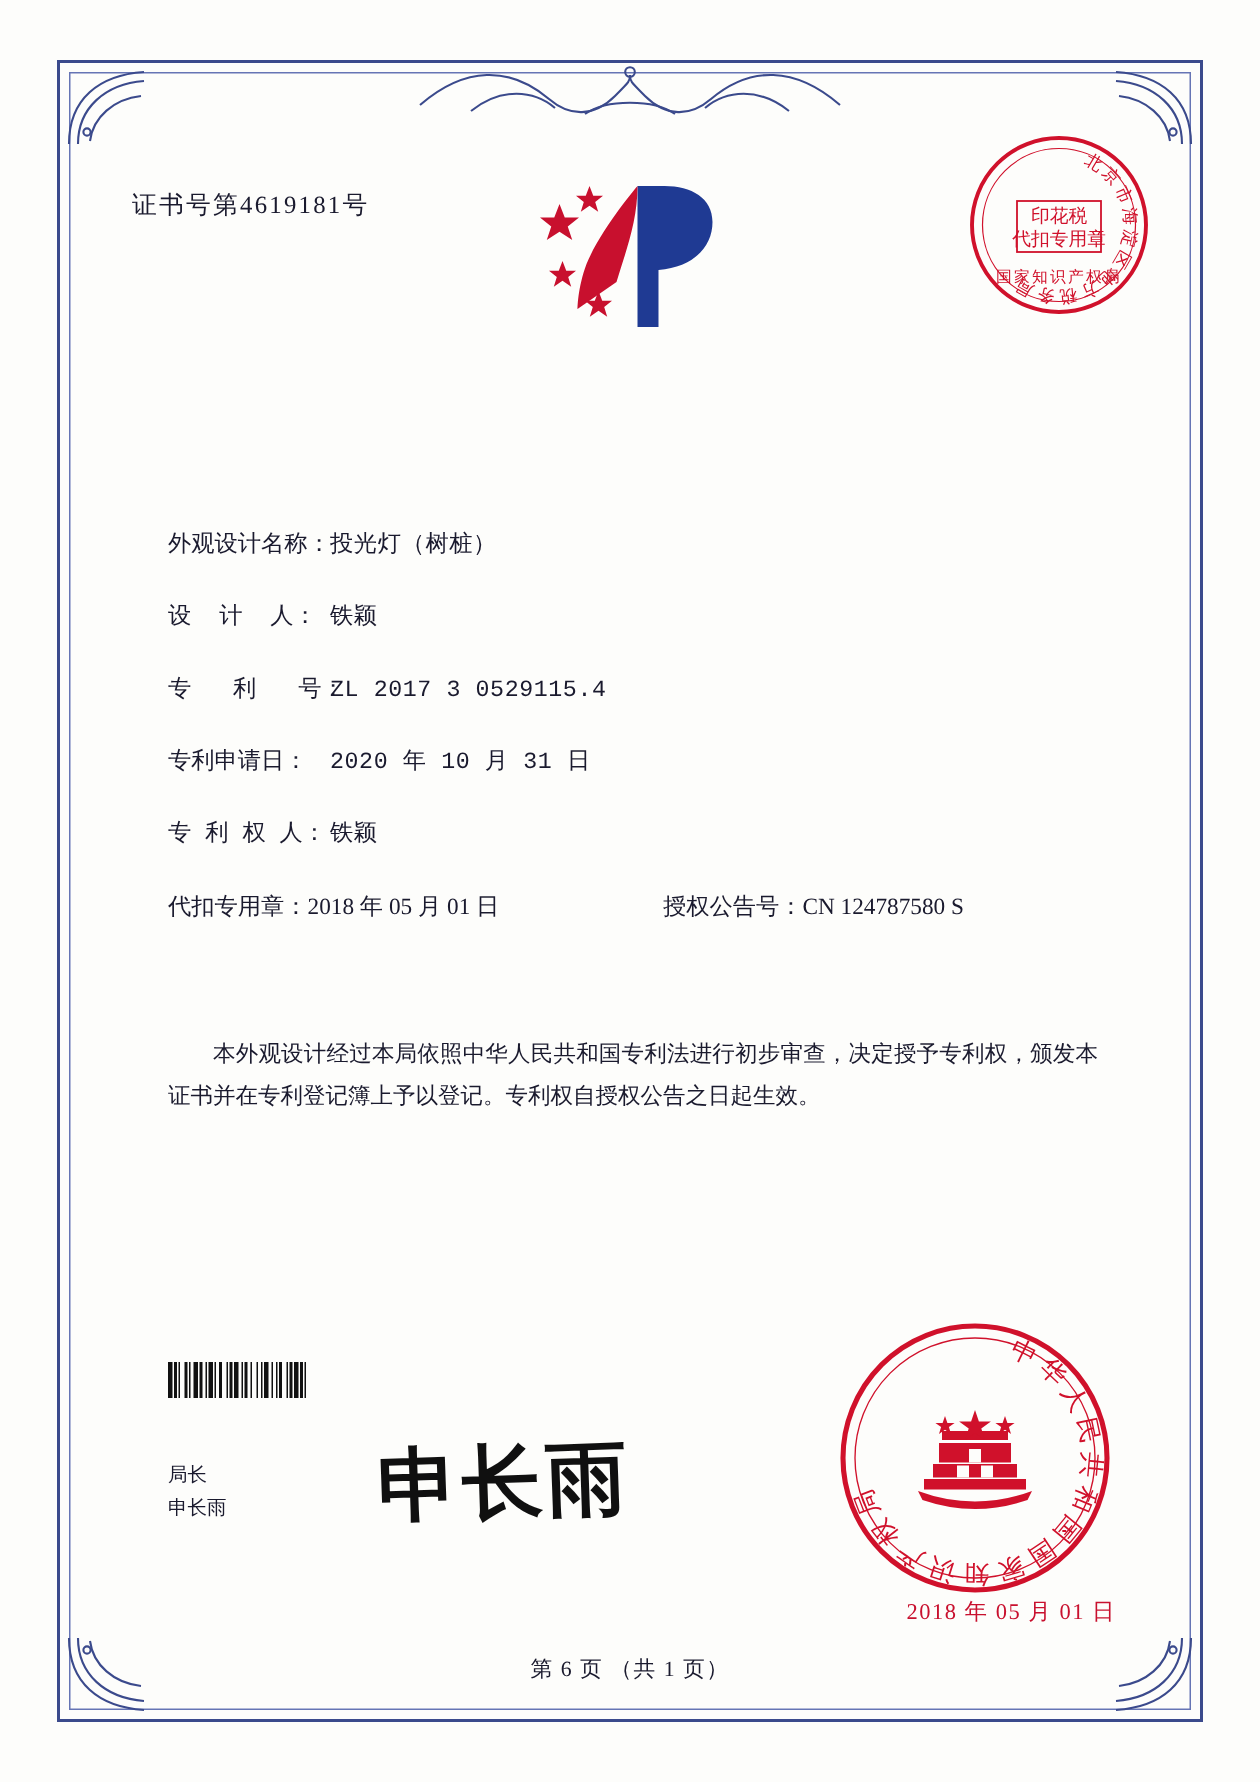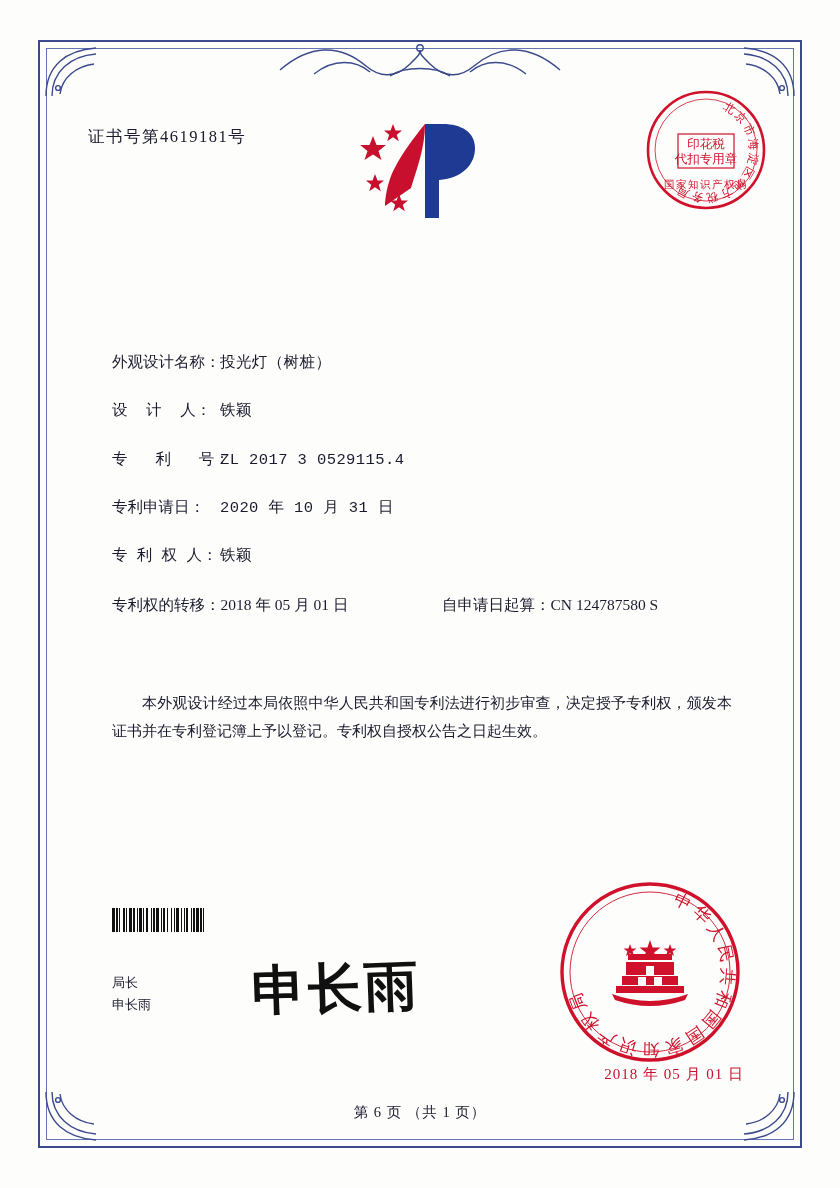--- a/index.html
+++ b/index.html
@@ -315,25 +315,25 @@
       <div class="field-label">专利申请日：</div>
       <div class="field-value">2020 年 10 月 31 日</div>
     </div>
     <div class="field-row">
       <div class="field-label">专 利 权 人：</div>
       <div class="field-value">铁颖</div>
     </div>
 
     <div class="pub-row">
       <div class="pub-left">
-        <span class="pub-label">专利权的转移：</span>
+        <span class="pub-label">代扣专用章：</span>
         <span>2018 年 05 月 01 日</span>
       </div>
       <div class="pub-right">
-        <span class="pub-label">自申请日起算：</span>
+        <span class="pub-label">授权公告号：</span>
         <span>CN 124787580 S</span>
       </div>
     </div>
   </div>
 
   <div class="body-text">
     <p>本外观设计经过本局依照中华人民共和国专利法进行初步审查，决定授予专利权，颁发本证书并在专利登记簿上予以登记。专利权自授权公告之日起生效。</p>
   </div>
 
   <div class="barcode" id="barcode"><i style="width:3px"></i><i style="width:1px;background:transparent"></i><i style="width:2px"></i><i style="width:1px;background:transparent"></i><i style="width:1px"></i><i style="width:3px;background:transparent"></i><i style="width:2px"></i><i style="width:1px;background:transparent"></i><i style="width:1px"></i><i style="width:2px;background:transparent"></i><i style="width:3px"></i><i style="width:1px;background:transparent"></i><i style="width:2px"></i><i style="width:2px;background:transparent"></i><i style="width:1px"></i><i style="width:1px;background:transparent"></i><i style="width:3px"></i><i style="width:1px;background:transparent"></i><i style="width:1px"></i><i style="width:2px;background:transparent"></i><i style="width:2px"></i><i style="width:3px;background:transparent"></i><i style="width:1px"></i><i style="width:1px;background:transparent"></i><i style="width:2px"></i><i style="width:1px;background:transparent"></i><i style="width:3px"></i><i style="width:2px;background:transparent"></i><i style="width:1px"></i><i style="width:1px;background:transparent"></i><i style="width:2px"></i><i style="width:2px;background:transparent"></i><i style="width:1px"></i><i style="width:3px;background:transparent"></i><i style="width:1px"></i><i style="width:2px;background:transparent"></i><i style="width:1px"></i><i style="width:1px;background:transparent"></i><i style="width:3px"></i><i style="width:2px;background:transparent"></i><i style="width:1px"></i><i style="width:2px;background:transparent"></i><i style="width:1px"></i><i style="width:1px;background:transparent"></i><i style="width:2px"></i><i style="width:3px;background:transparent"></i><i style="width:1px"></i><i style="width:1px;background:transparent"></i><i style="width:2px"></i><i style="width:1px;background:transparent"></i><i style="width:3px"></i><i style="width:1px;background:transparent"></i><i style="width:2px"></i><i style="width:1px;background:transparent"></i><i style="width:1px"></i><i style="width:2px;background:transparent"></i></div>

